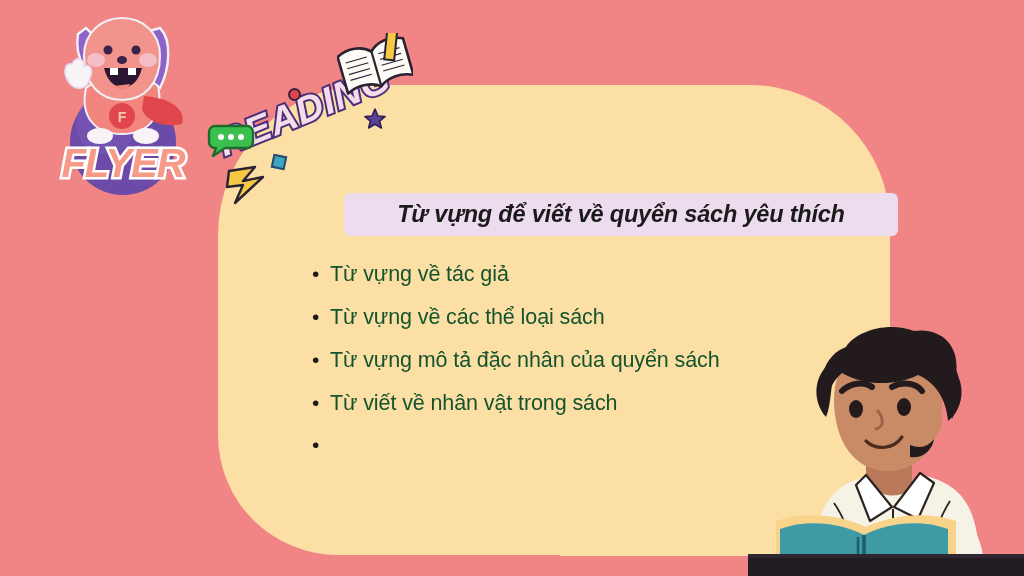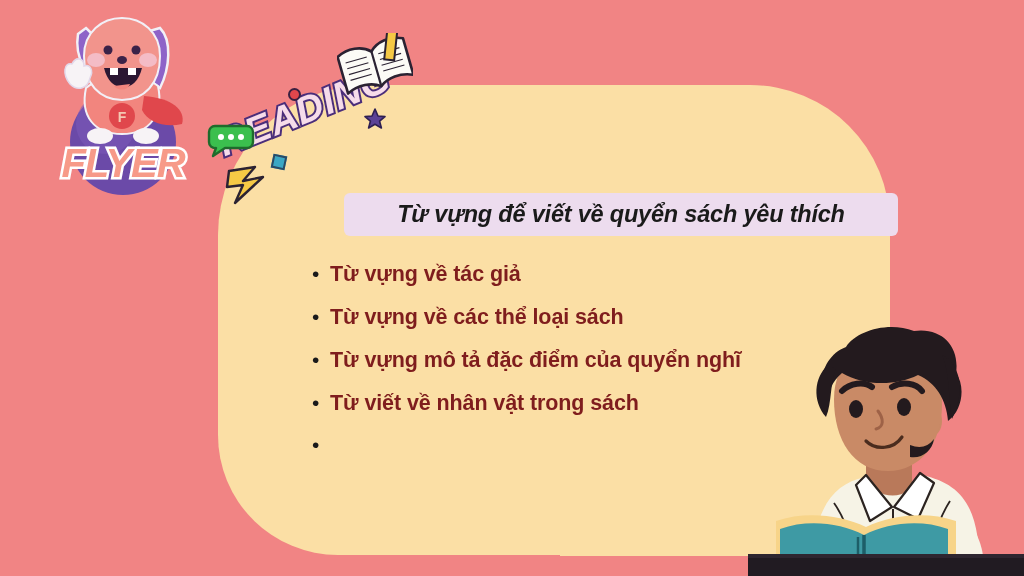--- a/index.html
+++ b/index.html
@@ -65,24 +65,23 @@
   }
   .bullet-dot {
     width: 18px;
     font-size: 21px;
     color: #1A1A1A;
     line-height: 1;
     flex: 0 0 auto;
   }
   .bullet-text {
     font-size: 21.5px;
-    color: #7f1d1d;
+    color: #14532d;
     white-space: nowrap;
     letter-spacing: -0.1px;
-    font-weight: bold;
   }
 
   
   #desk {
     position: absolute;
     left: 748px; top: 558px;
     width: 276px; height: 18px;
     background: #211B22;
   }
   #desk-edge {
@@ -143,21 +142,21 @@
     <div class="bullet-row">
       <span class="bullet-dot">•</span>
       <span class="bullet-text">Từ vựng về tác giả</span>
     </div>
     <div class="bullet-row">
       <span class="bullet-dot">•</span>
       <span class="bullet-text">Từ vựng về các thể loại sách</span>
     </div>
     <div class="bullet-row">
       <span class="bullet-dot">•</span>
-      <span class="bullet-text">Từ vựng mô tả đặc điểm của quyển nghĩ</span>
+      <span class="bullet-text">Từ vựng mô tả đặc nhân của quyển sách</span>
     </div>
     <div class="bullet-row">
       <span class="bullet-dot">•</span>
       <span class="bullet-text">Từ viết về nhân vật trong sách</span>
     </div>
     <div class="bullet-row">
       <span class="bullet-dot">•</span>
     </div>
   </div>
 

